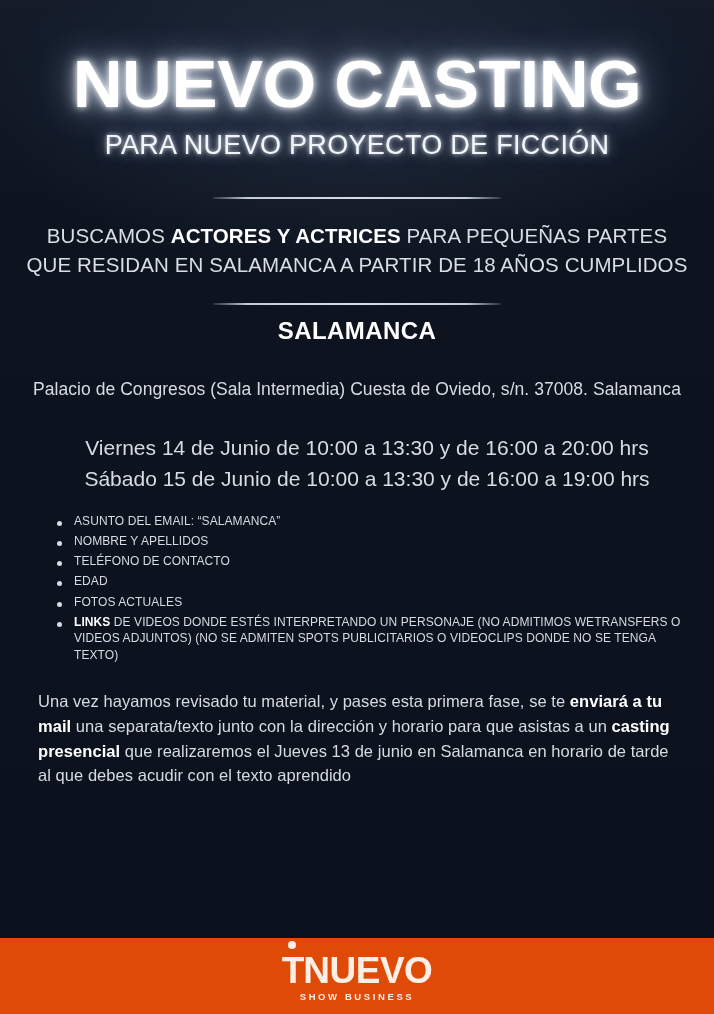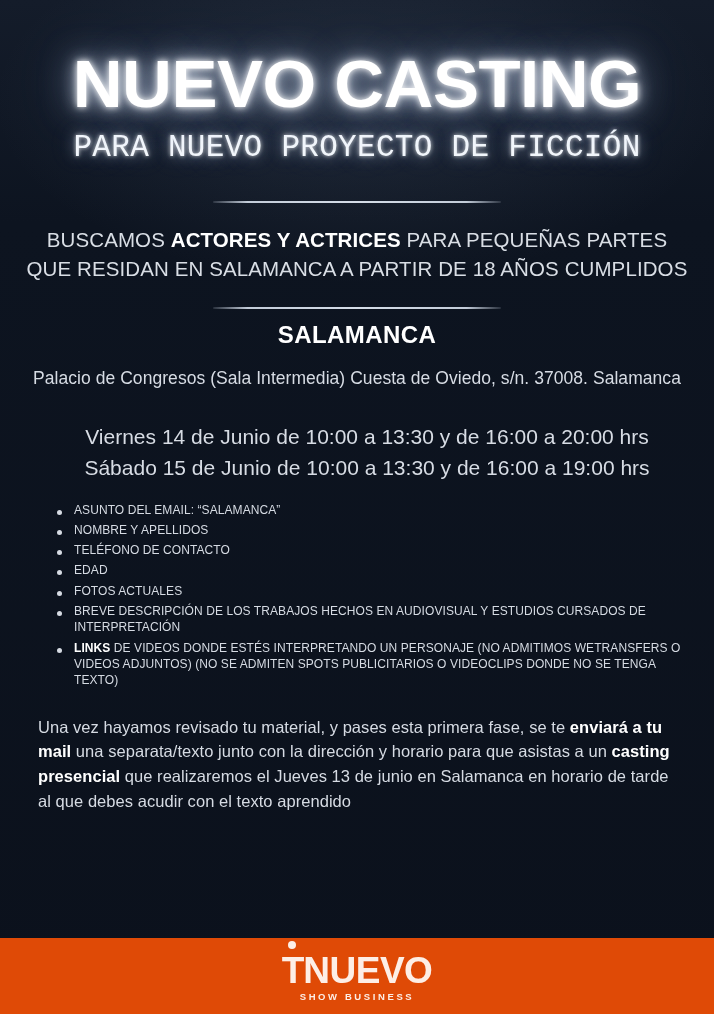--- a/index.html
+++ b/index.html
@@ -39,29 +39,28 @@
     transform: scaleX(1.03);
     text-shadow:
       0 0 6px rgba(255,255,255,0.95),
       0 0 16px rgba(235,243,255,0.80),
       0 0 34px rgba(200,220,255,0.55),
       0 0 60px rgba(170,200,255,0.33);
     margin: 0;
   }
   .subtitle {
     margin: 14px 0 4px 0;
-    font-size: 31px;
+    font-size: 27px;
     font-weight: 500;
     color: #f2f6fb;
     letter-spacing: 0.3px;
     text-shadow:
       0 0 4px rgba(255,255,255,0.80),
       0 0 13px rgba(215,230,255,0.55),
       0 0 28px rgba(180,205,255,0.30);
-    font-family: Liberation Mono, monospace;
   }
 
   
   .divider {
     width: 288px;
     height: 2px;
     margin: 0 auto;
     background: linear-gradient(90deg, rgba(200,210,225,0.15), #c3ccd9 12%, #d5dde8 50%, #c3ccd9 88%, rgba(200,210,225,0.15));
     border-radius: 2px;
   }
@@ -91,21 +90,21 @@
   .rodaje .line2 { font-size: 19.5px; }
 
   .city {
     margin-top: 12px;
     font-size: 24px;
     font-weight: 700;
     color: #ffffff;
     letter-spacing: 0.4px;
   }
   .venue {
-    margin-top: 19px;
+    margin-top: 34px;
     font-size: 17.5px;
     color: #d7dce4;
     letter-spacing: 0.05px;
   }
   .times {
     margin-top: 32px;
     font-size: 21px;
     line-height: 1.5;
     color: #d7dce4;
     padding-left: 20px;
@@ -244,21 +243,20 @@
     <div>Sábado 15 de Junio de 10:00 a 13:30 y de 16:00 a 19:00 hrs</div>
   </div>
 
 
   <ul class="reqs">
     <li><span>ASUNTO DEL EMAIL: “SALAMANCA”</span></li>
     <li><span>NOMBRE Y APELLIDOS</span></li>
     <li><span>TELÉFONO DE CONTACTO</span></li>
     <li><span>EDAD</span></li>
     <li><span>FOTOS ACTUALES</span></li>
-    <li><span>BREVE DESCRIPCIÓN DE LOS TRABAJOS HECHOS EN AUDIOVISUAL Y ESTUDIOS CURSADOS DE INTERPRETACIÓN</span></li>
     <li><b>LINKS</b><span> DE VIDEOS DONDE ESTÉS INTERPRETANDO UN PERSONAJE (NO ADMITIMOS WETRANSFERS O VIDEOS ADJUNTOS) (NO SE ADMITEN SPOTS PUBLICITARIOS O VIDEOCLIPS DONDE NO SE TENGA TEXTO)</span></li>
   </ul>
 
   <div class="closing">
     <span>Una vez hayamos revisado tu material, y pases esta primera fase, se te </span><b>enviará a tu mail</b><span> una separata/texto junto con la dirección y horario para que asistas a un </span><b>casting presencial</b><span> que realizaremos el Jueves 13 de junio en Salamanca en horario de tarde al que debes acudir con el texto aprendido</span>
   </div>
 
   <div class="footer">
     <div class="logo">
       <div class="logo-word">

